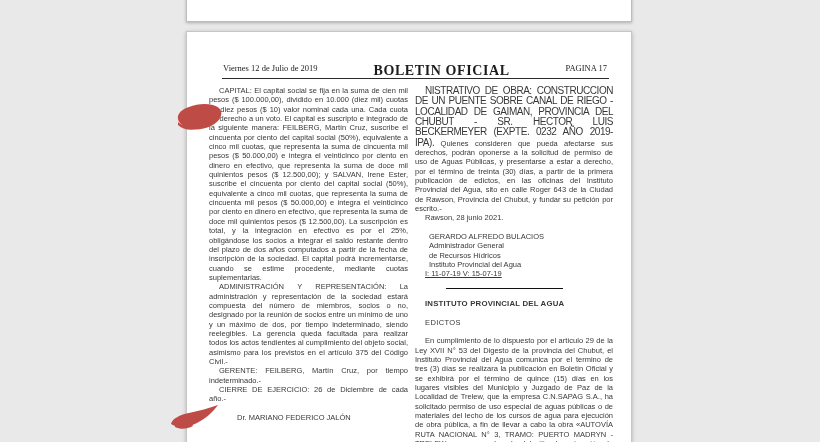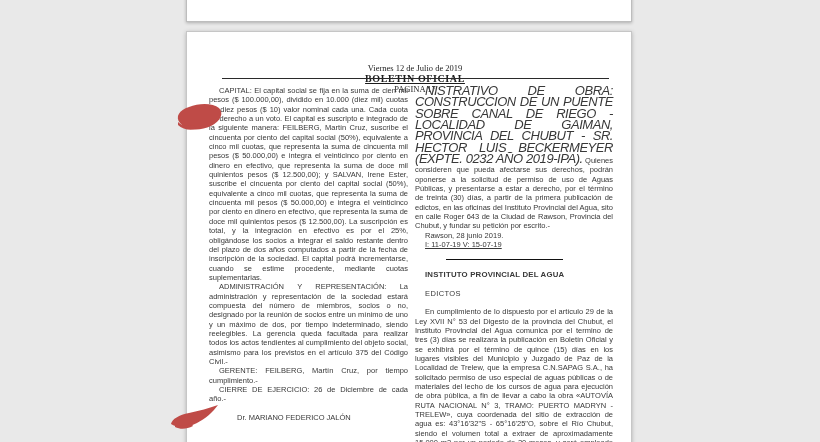--- a/index.html
+++ b/index.html
@@ -14,38 +14,37 @@
     background:#ffffff;border:1px solid #bdbdbd;box-sizing:border-box;
     box-shadow:0 1px 3px rgba(0,0,0,.25);
   }
   .page{
     position:absolute;left:186px;top:31px;width:446px;height:640px;
     background:#ffffff;border:1px solid #c6c6c6;box-sizing:border-box;
     box-shadow:0 1px 4px rgba(0,0,0,.25);
   }
   .page-header{
     position:absolute;left:36px;right:24px;top:31px;
-    display:flex;justify-content:space-between;align-items:center;
+    display:flex;justify-content:space-between;align-items:flex-start;
     font-family:"Liberation Serif",serif;font-size:8.5px;color:#1c1c1c;
     white-space:nowrap;
-    flex-direction:column;
   }
-  .page-header .hdr-title{font-weight:bold;font-size:10px;letter-spacing:.6px;text-decoration:underline;}
+  .page-header .hdr-title{font-weight:bold;font-size:14px;letter-spacing:.6px;}
   .header-rule{
     position:absolute;left:35px;right:22px;top:46px;
     border-top:1px solid #2a2a2a;height:0;
   }
   .col{position:absolute;top:54px;color:#383838;}
   .col-left{left:22px;width:199px;}
   .col-right{left:228px;width:198px;}
   .col p{
     margin:0;font-size:7.5px;line-height:9.35px;
     text-align:justify;text-indent:10px;
   }
-  .condensed{letter-spacing:-0.45px;font-size:13px;font-style:italic;}
+  .condensed{letter-spacing:-0.45px;font-size:10px;}
   .sig-block{margin:9px 0 0 28px;font-size:7.5px;line-height:9.35px;}
   .sig-block-right{margin:9px 0 0 14px;font-size:7.5px;line-height:9.35px;}
   .dateline{text-indent:14px;text-align:left;}
   .dates-line{text-align:right;text-indent:0;padding-right:20px;margin-top:6px;text-decoration:underline;}
   .divider{width:117px;border-top:1.5px solid #111;height:0;margin:9px 0 0 31px;}
   .section-title{
     text-align:center;text-indent:0;font-weight:bold;
     margin-top:10px !important;font-size:7.8px !important;letter-spacing:.2px;
   }
   .section-sub{
@@ -67,32 +66,38 @@
     <div class="page-header">
       <span>Viernes 12 de Julio de 2019</span>
       <span class="hdr-title">BOLETIN OFICIAL</span>
       <span>PAGINA 17</span>
     </div>
     <div class="header-rule"></div>
 
     <div class="col col-left">
       <p>CAPITAL: El capital social se fija en la suma de cien mil pesos ($ 100.000,00), dividido en 10.000 (diez mil) cuotas de diez pesos ($ 10) valor nominal cada una. Cada cuota da derecho a un voto. El capital es suscripto e integrado de la siguiente manera: FEILBERG, Martín Cruz, suscribe el cincuenta por ciento del capital social (50%), equivalente a cinco mil cuotas, que representa la suma de cincuenta mil pesos ($ 50.000,00) e integra el veinticinco por ciento en dinero en efectivo, que representa la suma de doce mil quinientos pesos ($ 12.500,00); y SALVAN, Irene Ester, suscribe el cincuenta por ciento del capital social (50%), equivalente a cinco mil cuotas, que representa la suma de cincuenta mil pesos ($ 50.000,00) e integra el veinticinco por ciento en dinero en efectivo, que representa la suma de doce mil quinientos pesos ($ 12.500,00). La suscripción es total, y la integración en efectivo es por el 25%, obligándose los socios a integrar el saldo restante dentro del plazo de dos años computados a partir de la fecha de inscripción de la sociedad. El capital podrá incrementarse, cuando se estime procedente, mediante cuotas suplementarias.</p>
       <p>ADMINISTRACIÓN Y REPRESENTACIÓN: La administración y representación de la sociedad estará compuesta del número de miembros, socios o no, designado por la reunión de socios entre un mínimo de uno y un máximo de dos, por tiempo indeterminado, siendo reelegibles. La gerencia queda facultada para realizar todos los actos tendientes al cumplimiento del objeto social, asimismo para los previstos en el artículo 375 del Código Civil.-</p>
-      <p>GERENTE: FEILBERG, Martín Cruz, por tiempo cumplimiento.-</p>
+      <p>GERENTE: FEILBERG, Martín Cruz, por tiempo indeterminado.-</p>
       <p>CIERRE DE EJERCICIO: 26 de Diciembre de cada año.-</p>
       <div class="sig-block">
         <div>Dr. MARIANO FEDERICO JALÓN</div>
 
       </div>
 
     </div>
 
     <div class="col col-right">
       <p><span class="condensed">NISTRATIVO DE OBRA: CONSTRUCCION DE UN PUENTE SOBRE CANAL DE RIEGO - LOCALIDAD DE GAIMAN, PROVINCIA DEL CHUBUT - SR. HECTOR LUIS BECKERMEYER (EXPTE. 0232 AÑO 2019-IPA).</span><span> Quienes consideren que pueda afectarse sus derechos, podrán oponerse a la solicitud de permiso de uso de Aguas Públicas, y presentarse a estar a derecho, por el término de treinta (30) días, a partir de la primera publicación de edictos, en las oficinas del Instituto Provincial del Agua, sito en calle Roger 643 de la Ciudad de Rawson, Provincia del Chubut, y fundar su petición por escrito.-</span></p>
-      <p class="dateline">Rawson, 28 junio 2019.</p>
+      <p class="dateline">Rawson, 28 junio 2021.</p>
+      <div class="sig-block-right">
+        <div>GERARDO ALFREDO BULACIOS</div>
+        <div>Administrador General</div>
+        <div>de Recursos Hídricos</div>
+        <div>Instituto Provincial del Agua</div>
+      </div>
       <p class="dates-line">I: 11-07-19 V: 15-07-19</p>
       <div class="divider"></div>
       <p class="section-title">INSTITUTO PROVINCIAL DEL AGUA</p>
       <p class="section-sub">EDICTOS</p>
       <p class="mt">En cumplimiento de lo dispuesto por el artículo 29 de la Ley XVII N° 53 del Digesto de la provincia del Chubut, el Instituto Provincial del Agua comunica por el termino de tres (3) días se realizara la publicación en Boletín Oficial y se exhibirá por el término de quince (15) días en los lugares visibles del Municipio y Juzgado de Paz de la Localidad de Trelew, que la empresa C.N.SAPAG S.A., ha solicitado permiso de uso especial de aguas públicas o de materiales del lecho de los cursos de agua para ejecución de obra pública, a fin de llevar a cabo la obra «AUTOVÍA RUTA NACIONAL N° 3, TRAMO: PUERTO MADRYN - TRELEW», cuya coordenada del sitio de extracción de agua es: 43°16'32"S - 65°16'25"O, sobre el Río Chubut, siendo el volumen total a extraer de aproximadamente 15.000 m3 por un periodo de 20 meses, y será empleado para trabajos de compactación y control de polvo durante tareas de movimiento de suelos, de acuerdo a la documentación acompañada en los autos</p>
     </div>
 
   </div>
 
   <svg class="red-mark" style="left:174px;top:101px;" width="50" height="34" viewBox="0 0 50 34">

